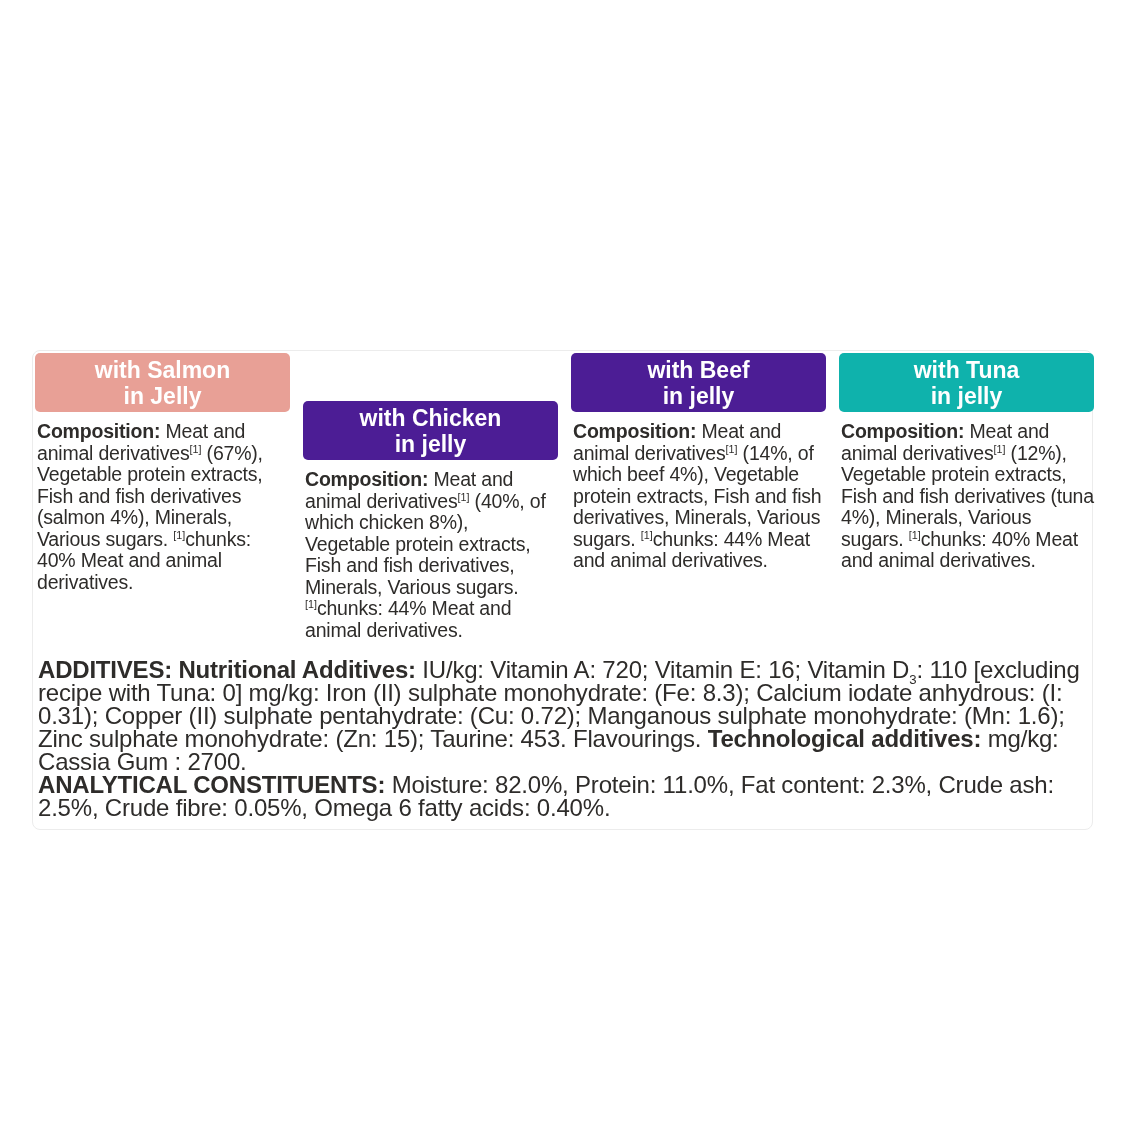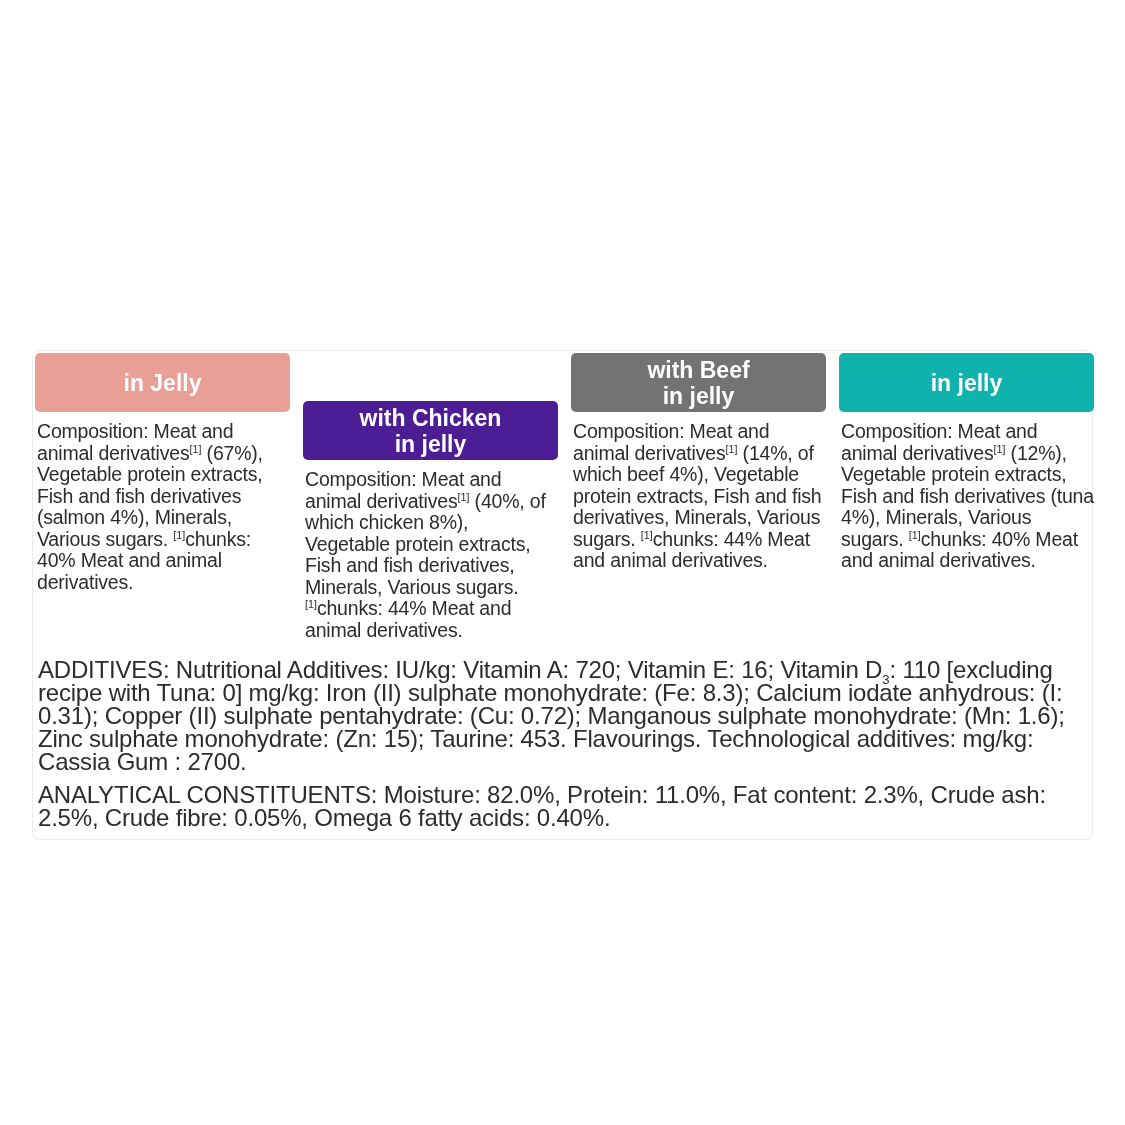--- a/index.html
+++ b/index.html
@@ -47,59 +47,61 @@
     font-size: 19.5px;
     line-height: 21.5px;
     letter-spacing: -0.2px;
   }
   .para {
     margin: 17px 2px 0 3px;
     font-size: 24px;
     line-height: 23px;
     letter-spacing: -0.2px;
   }
-  .para + .para { margin-top: 10px; }
-  .b { font-weight: normal; }
+  .para + .para { margin-top: 0; }
+  .b { font-weight: bold; }
   sup { font-size: 0.55em; line-height: 0; vertical-align: super; letter-spacing: 0; }
   sub { font-size: 0.55em; line-height: 0; vertical-align: sub; letter-spacing: 0; }
   p { margin-block-start: 0; margin-block-end: 0; }
 </style>
 </head>
 <body>
 
 <div class="canvas">
   <div class="panel">
 
     <div class="columns">
 
       <div class="col">
         <div class="hdr" style="background-color: rgb(232, 160, 150);">
+          <span>with Salmon</span>
           <span>in Jelly</span>
         </div>
         <p class="comp"><span class="b">Composition:</span><span> Meat and animal derivatives</span><sup>[1]</sup><span> (67%), Vegetable protein extracts, Fish and fish derivatives (salmon 4%), Minerals, Various sugars. </span><sup>[1]</sup><span>chunks: 40% Meat and animal derivatives.</span></p>
       </div>
 
       <div class="col">
         <div class="hdr" style="background-color: #4c1d95; margin-top: 48px;">
           <span>with Chicken</span>
           <span>in jelly</span>
         </div>
         <p class="comp"><span class="b">Composition:</span><span> Meat and animal derivatives</span><sup>[1]</sup><span> (40%, of which chicken 8%), Vegetable protein extracts, Fish and fish derivatives, Minerals, Various sugars. </span><sup>[1]</sup><span>chunks: 44% Meat and animal derivatives.</span></p>
       </div>
 
       <div class="col">
-        <div class="hdr" style="background-color: #737373;">
+        <div class="hdr" style="background-color: #4c1d95;">
           <span>with Beef</span>
           <span>in jelly</span>
         </div>
         <p class="comp"><span class="b">Composition:</span><span> Meat and animal derivatives</span><sup>[1]</sup><span> (14%, of which beef 4%), Vegetable protein extracts, Fish and fish derivatives, Minerals, Various sugars. </span><sup>[1]</sup><span>chunks: 44% Meat and animal derivatives.</span></p>
       </div>
 
       <div class="col">
         <div class="hdr" style="background-color: rgb(15, 178, 172);">
+          <span>with Tuna</span>
           <span>in jelly</span>
         </div>
         <p class="comp"><span class="b">Composition:</span><span> Meat and animal derivatives</span><sup>[1]</sup><span> (12%), Vegetable protein extracts, Fish and fish derivatives (tuna 4%), Minerals, Various sugars. </span><sup>[1]</sup><span>chunks: 40% Meat and animal derivatives.</span></p>
       </div>
 
     </div>
 
     <p class="para"><span class="b">ADDITIVES: Nutritional Additives:</span><span> IU/kg: Vitamin A: 720; Vitamin E: 16; Vitamin D</span><sub>3</sub><span>: 110 [excluding recipe with Tuna: 0] mg/kg: Iron (II) sulphate monohydrate: (Fe: 8.3); Calcium iodate anhydrous: (I: 0.31); Copper (II) sulphate pentahydrate: (Cu: 0.72); Manganous sulphate monohydrate: (Mn: 1.6); Zinc sulphate monohydrate: (Zn: 15); Taurine: 453. Flavourings. </span><span class="b">Technological additives:</span><span> mg/kg: Cassia Gum : 2700.</span></p>
     <p class="para"><span class="b">ANALYTICAL CONSTITUENTS:</span><span> Moisture: 82.0%, Protein: 11.0%, Fat content: 2.3%, Crude ash: 2.5%, Crude fibre: 0.05%, Omega 6 fatty acids: 0.40%.</span></p>
 

